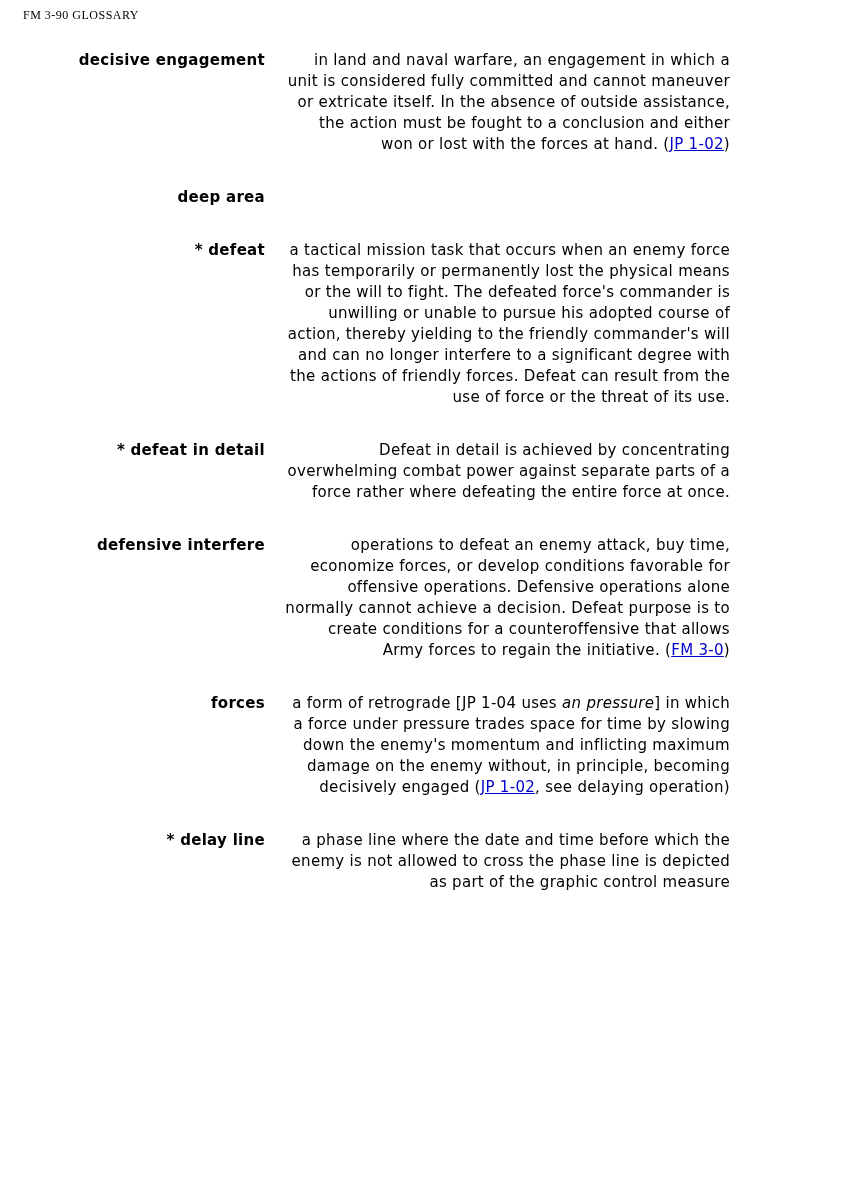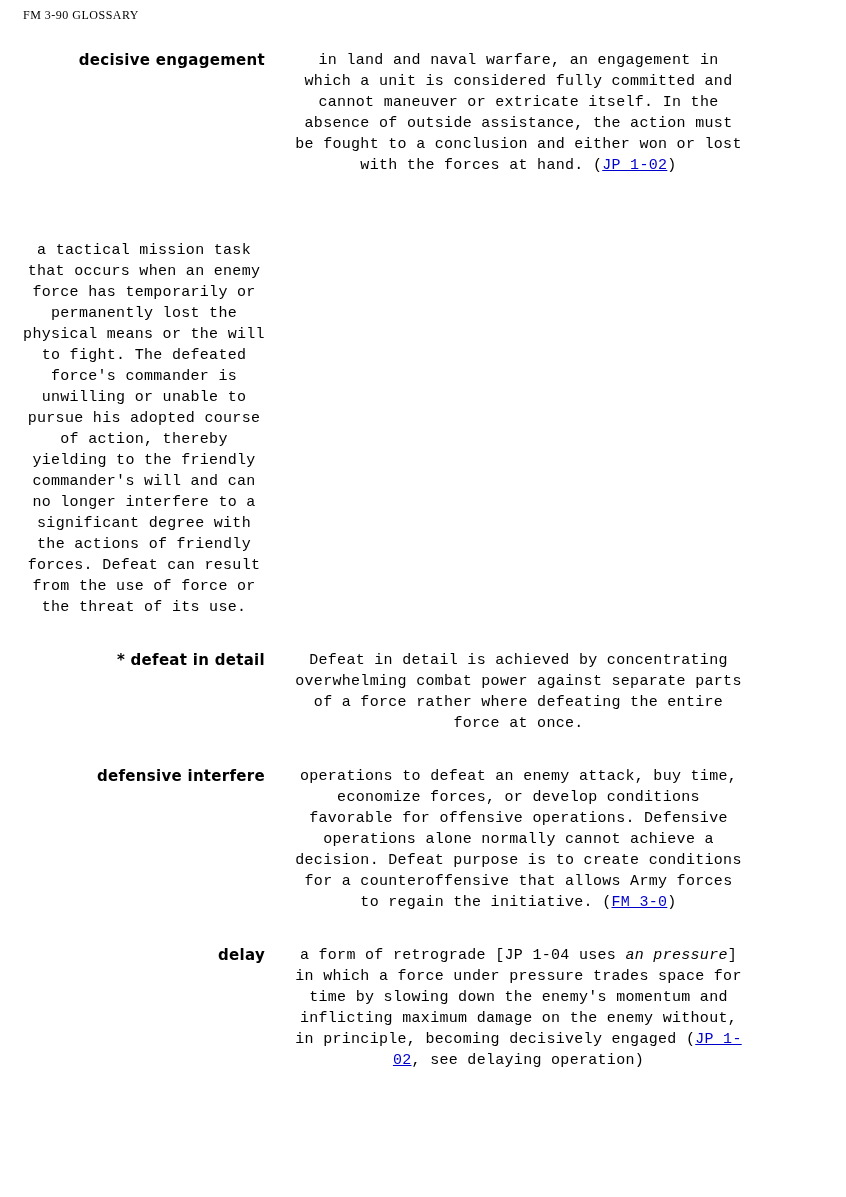--- a/index.html
+++ b/index.html
@@ -23,34 +23,33 @@
     letter-spacing: 0.5px;
     color: #000000;
     margin-bottom: 27px;
   }
   .glossary {
     margin-left: 0;
   }
   .entry {
     display: grid;
     grid-template-columns: 242px 447px;
-    column-gap: 30px;
+    column-gap: 18px;
     margin-bottom: 32px;
     font-size: 15px;
     line-height: 21px;
     letter-spacing: 0.02em;
   }
   .term {
     text-align: right;
     font-weight: bold;
     white-space: pre-wrap;
   }
   .definition {
-    text-align: center;
-    font-family: Liberation Mono, monospace;
+    text-align: right;
   }
   .definition em {
     font-style: italic;
   }
   a.ref-link {
     color: var(--link-color, #0000cc);
     text-decoration: underline;
     cursor: pointer;
   }
 </style>
@@ -60,35 +59,41 @@
 <div class="page">
   <div class="page-header">FM 3-90 GLOSSARY</div>
 
   <div class="glossary">
   <div class="entry">
     <div class="term">decisive engagement</div>
     <div class="definition"><span>in land and naval warfare, an engagement in which a unit is considered fully committed and cannot maneuver or extricate itself. In the absence of outside assistance, the action must be fought to a conclusion and either won or lost with the forces at hand. (</span><a href="#" class="ref-link">JP 1-02</a><span>)</span></div>
   </div>
 
   <div class="entry">
+    <div class="term">deep area</div>
   </div>
 
   <div class="entry">
+    <div class="term">* defeat</div>
     <div class="definition"><span>a tactical mission task that occurs when an enemy force has temporarily or permanently lost the physical means or the will to fight. The defeated force's commander is unwilling or unable to pursue his adopted course of action, thereby yielding to the friendly commander's will and can no longer interfere to a significant degree with the actions of friendly forces. Defeat can result from the use of force or the threat of its use.</span></div>
   </div>
 
   <div class="entry">
     <div class="term">* defeat in detail</div>
     <div class="definition"><span>Defeat in detail is achieved by concentrating overwhelming combat power against separate parts of a force rather where defeating the entire force at once.</span></div>
   </div>
 
   <div class="entry">
     <div class="term">defensive interfere</div>
     <div class="definition"><span>operations to defeat an enemy attack, buy time, economize forces, or develop conditions favorable for offensive operations. Defensive operations alone normally cannot achieve a decision. Defeat purpose is to create conditions for a counteroffensive that allows Army forces to regain the initiative. (</span><a href="#" class="ref-link">FM 3-0</a><span>)</span></div>
   </div>
 
   <div class="entry">
-    <div class="term">delay</div>
+    <div class="term">forces</div>
     <div class="definition"><span>a form of retrograde [JP 1-04 uses </span><em>an pressure</em><span>] in which a force under pressure trades space for time by slowing down the enemy's momentum and inflicting maximum damage on the enemy without, in principle, becoming decisively engaged (</span><a href="#" class="ref-link">JP 1-02</a><span>, see delaying operation)</span></div>
   </div>
 
+  <div class="entry">
+    <div class="term">* delay line</div>
+    <div class="definition"><span>a phase line where the date and time before which the enemy is not allowed to cross the phase line is depicted as part of the graphic control measure</span></div>
+  </div>
 </div>
 </div>
 
 </body></html>

